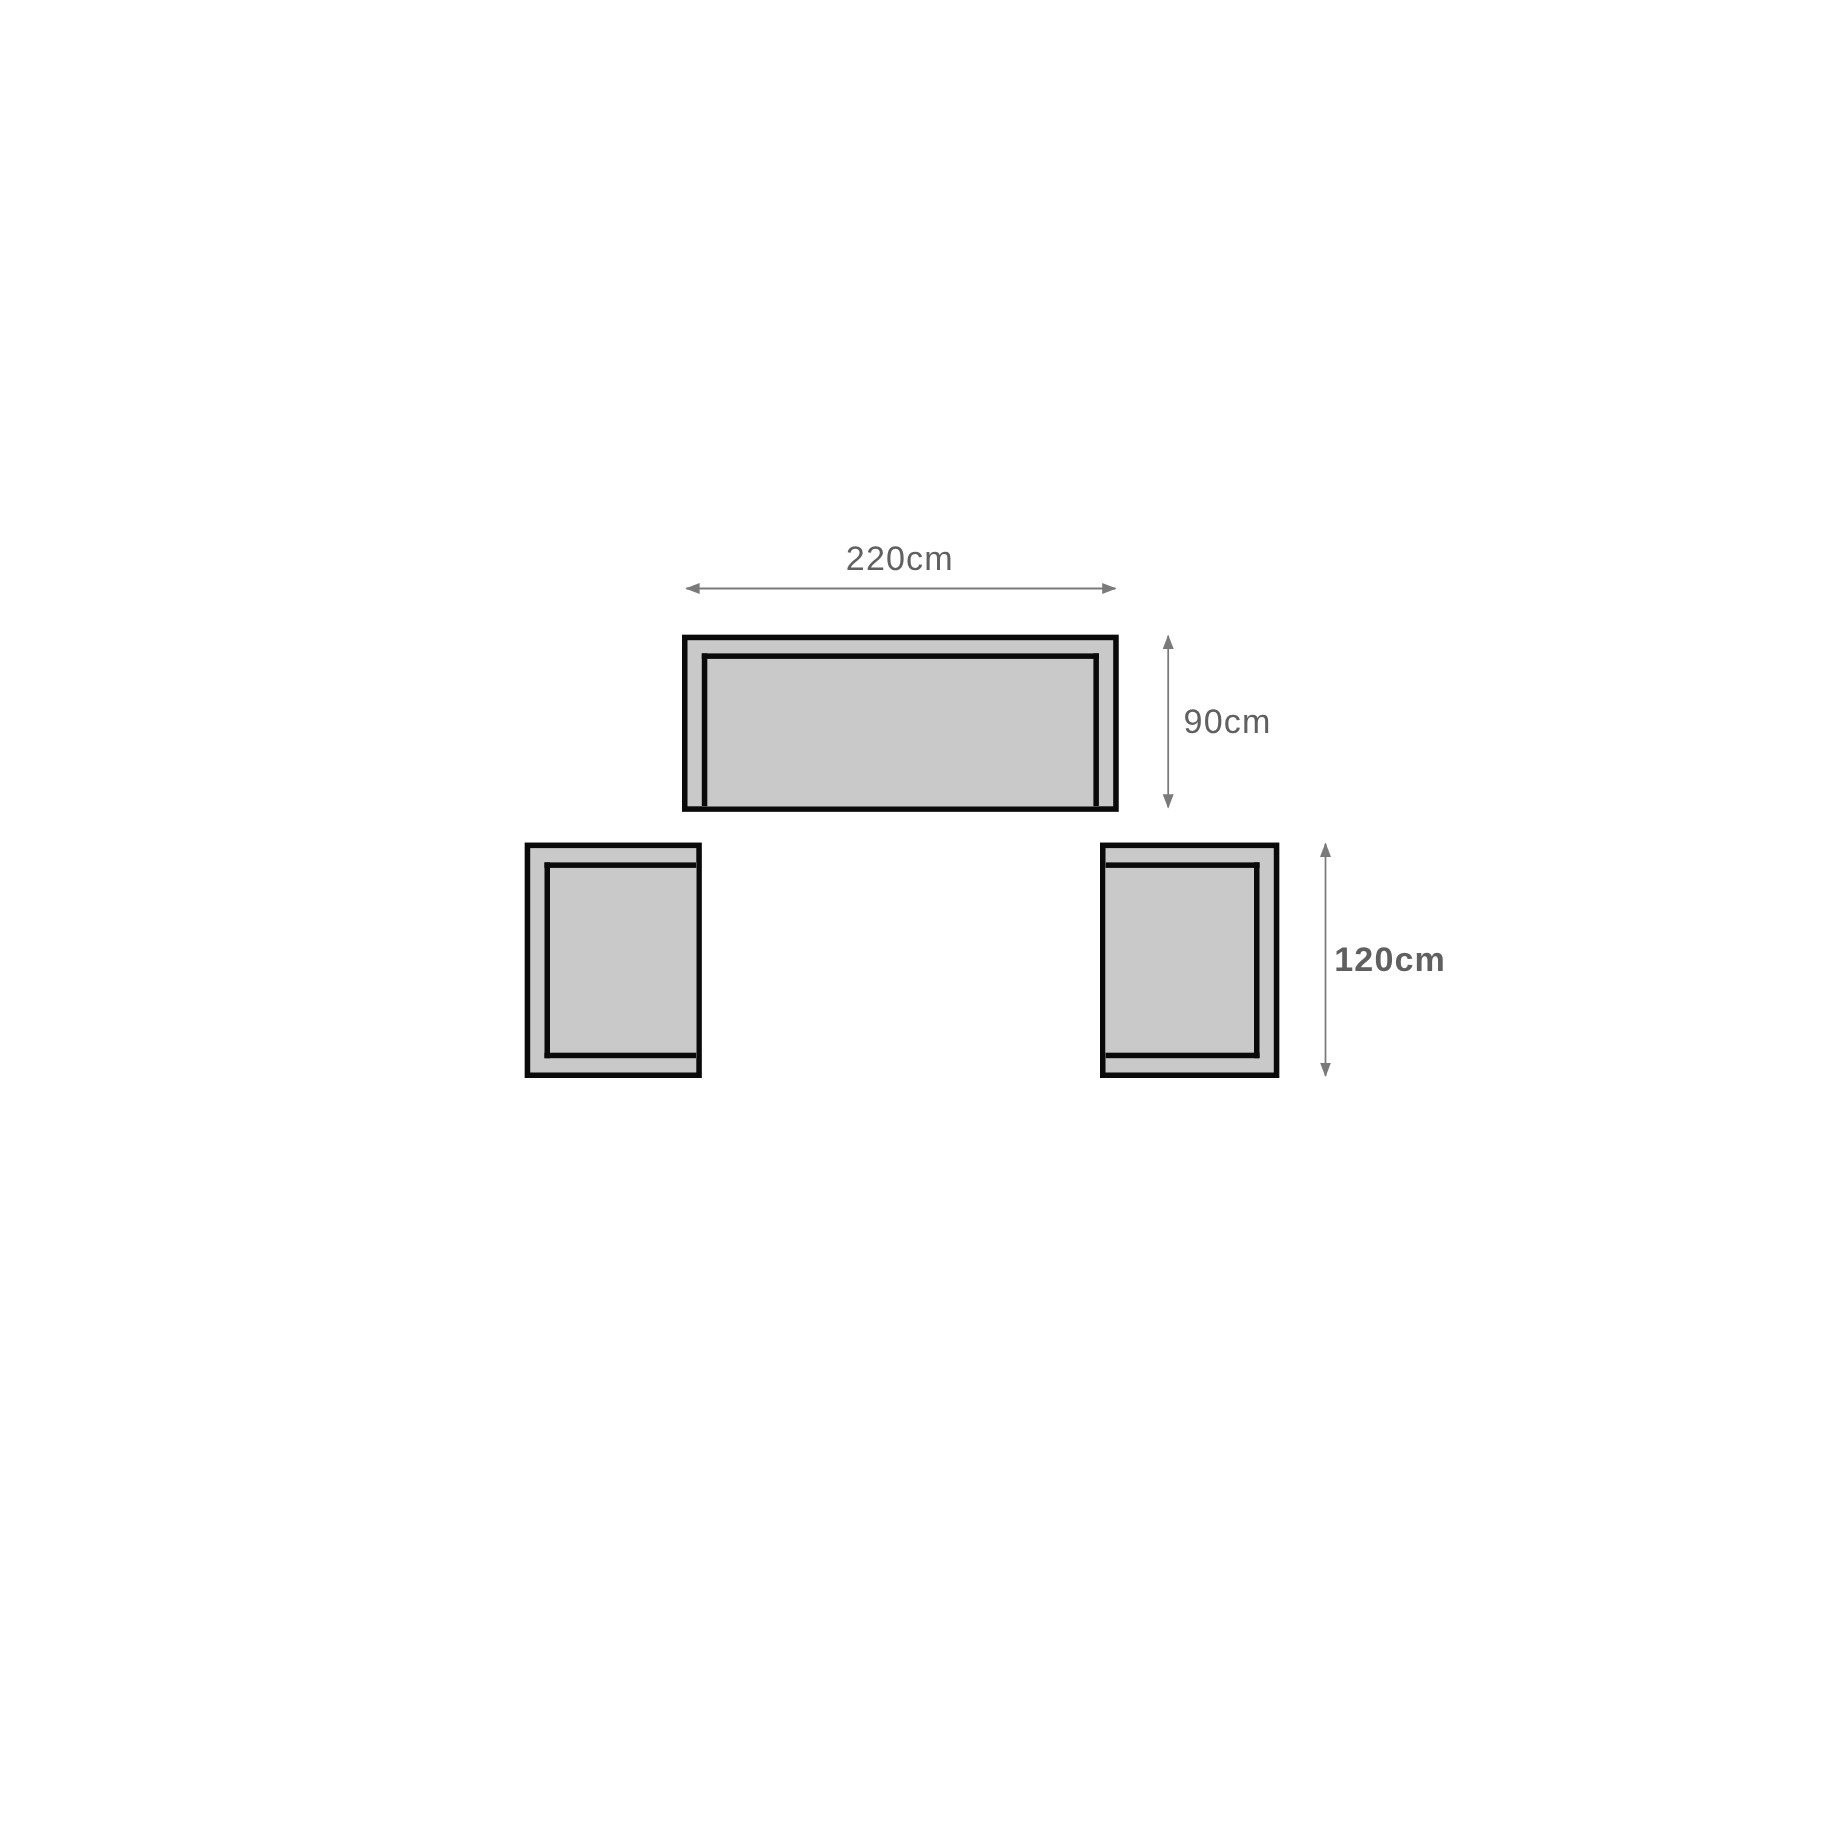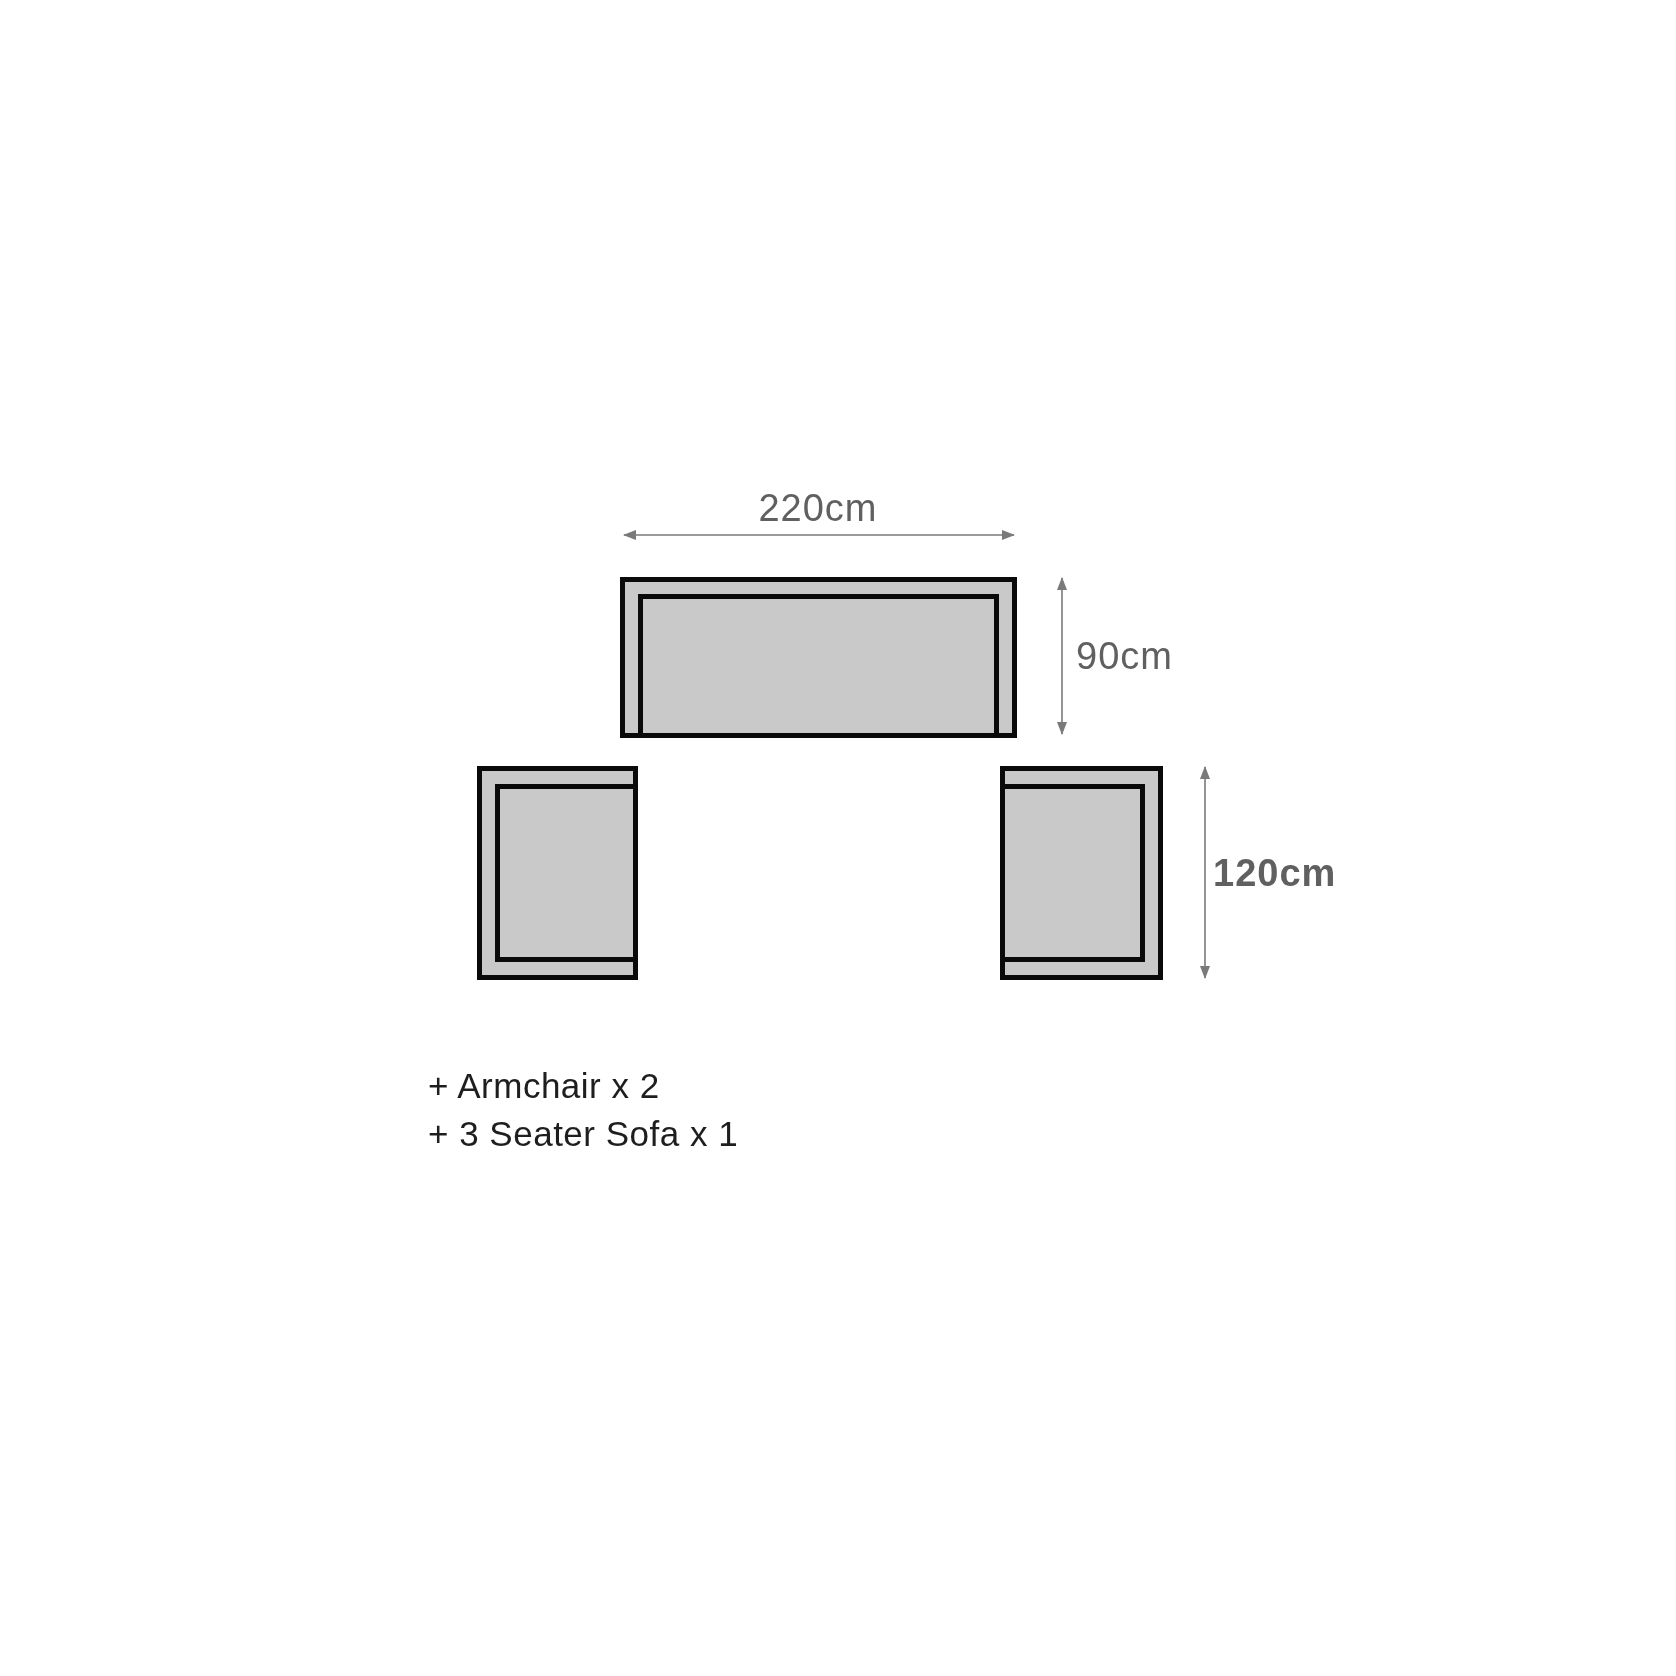--- a/index.html
+++ b/index.html
@@ -79,21 +79,21 @@
     left: 0;
     top: 0;
     width: 1676px;
     height: 1676px;
     pointer-events: none;
   }
   
   .dim-label {
     position: absolute;
     color: #606060;
-    font-size: 38px;
+    font-size: 31px;
     line-height: 36px;
     letter-spacing: 1px;
     white-space: nowrap;
   }
   .dim-width {
     left: 818px;
     top: 490px;
     transform: translateX(-50%);
   }
   .dim-sofa-depth {
@@ -142,18 +142,14 @@
     </defs>
     <line x1="624" y1="535" x2="1014" y2="535" stroke="#7a7a7a" stroke-width="1.6" marker-start="url(#ah)" marker-end="url(#ah)"></line>
     <line x1="1062" y1="578" x2="1062" y2="734" stroke="#7a7a7a" stroke-width="1.6" marker-start="url(#ah)" marker-end="url(#ah)"></line>
     <line x1="1205" y1="767" x2="1205" y2="978" stroke="#7a7a7a" stroke-width="1.6" marker-start="url(#ah)" marker-end="url(#ah)"></line>
   </svg>
 
   <div class="dim-label dim-width">220cm</div>
   <div class="dim-label dim-sofa-depth">90cm</div>
   <div class="dim-label dim-armchair-depth">120cm</div>
 
-  <div class="legend">
-    <div>+ Armchair x 2</div>
-    <div>+ 3 Seater Sofa x 1</div>
-  </div>
 
 </div>
 
 </body></html>

